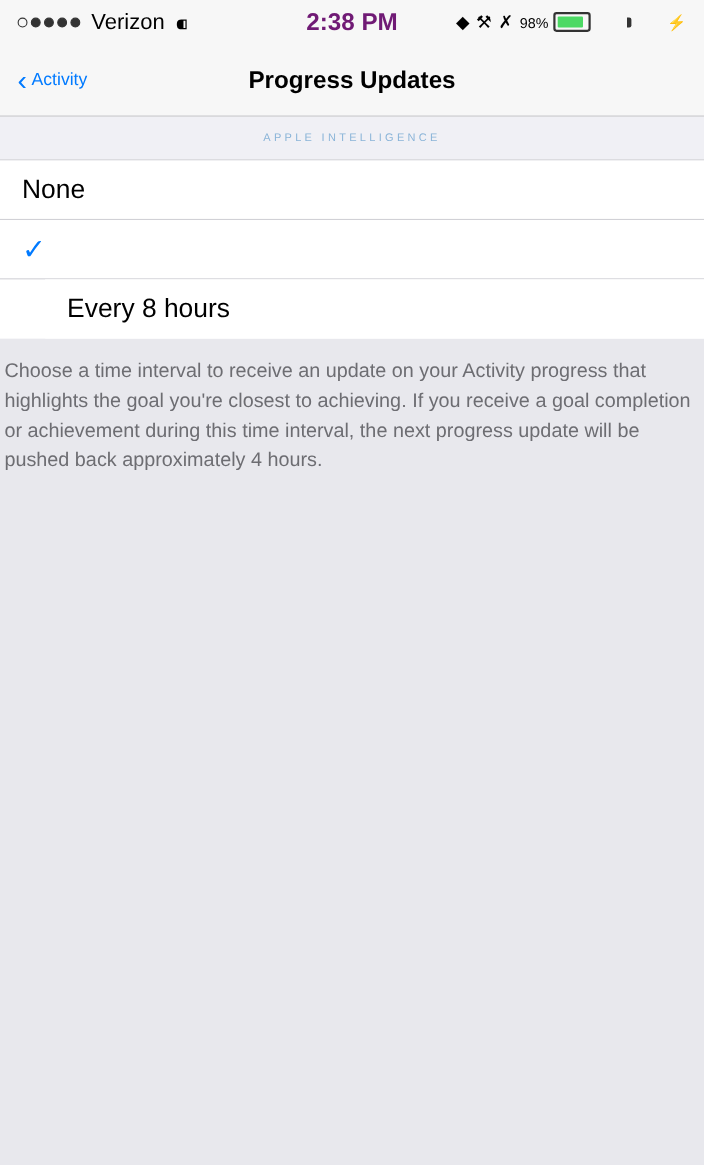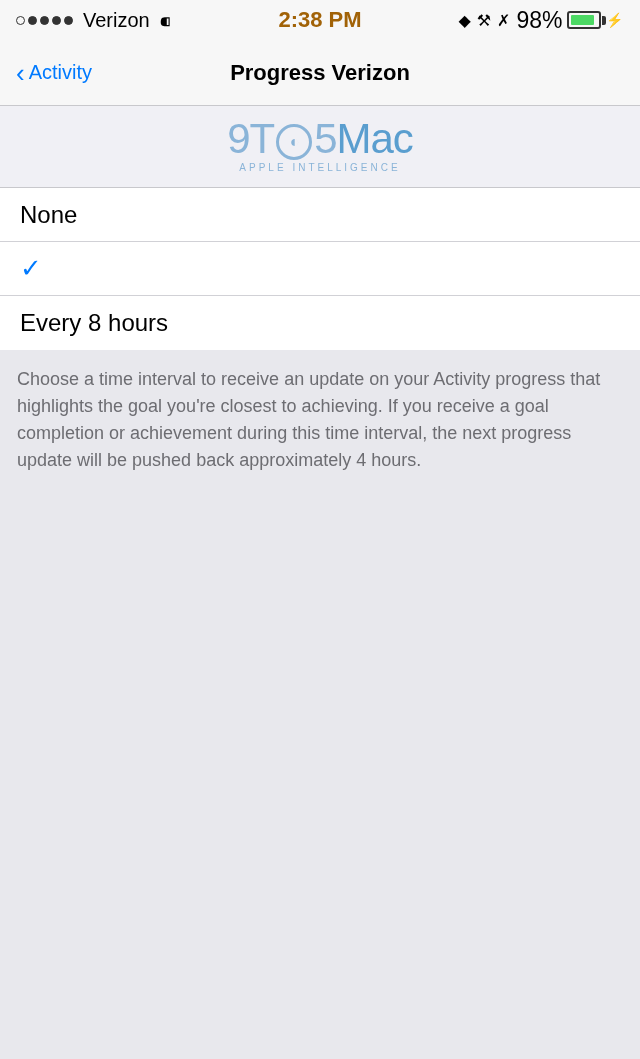--- a/index.html
+++ b/index.html
@@ -1,16 +1,16 @@
 <!DOCTYPE html>
 <html><head>
   <meta charset="utf-8">
   <meta name="viewport" content="width=640">
   <style>
-    * { margin: 0; padding: 0; box-sizing: border-box; }
+    * { margin: 0; padding: 0; box-sizing: border-box; gap: 32px; }
 
     body {
       width: 640px;
       min-height: 1059px;
       background: #e8e8ed;
       font-family: -apple-system, 'Helvetica Neue', Helvetica, Arial, sans-serif;
       overflow-x: hidden;
     }
 
     
@@ -55,21 +55,21 @@
 
     .wifi-icon {
       font-size: 18px;
       color: #000;
       margin-left: 4px;
     }
 
     .status-center {
       font-size: 22px;
       font-weight: 600;
-      color: #a16207;
+      color: #701a75;
       position: absolute;
       left: 50%;
       transform: translateX(-50%);
     }
 
     .status-right {
       display: flex;
       align-items: center;
       gap: 6px;
       font-size: 18px;
@@ -79,21 +79,21 @@
     .alarm-icon { color: #000; font-size: 16px; }
     .bluetooth-icon { color: #000; font-size: 16px; }
 
     .battery-container {
       display: flex;
       align-items: center;
       gap: 4px;
     }
 
     .battery-pct {
-      font-size: 23px;
+      font-size: 13px;
       font-weight: 500;
       color: #000;
     }
 
     .battery-icon {
       display: flex;
       align-items: center;
     }
 
     .battery-body {
@@ -149,21 +149,21 @@
     }
 
     .nav-back-chevron {
       font-size: 26px;
       font-weight: 300;
       color: #007aff;
       line-height: 1;
     }
 
     .nav-back-text {
-      font-size: 20px;
+      font-size: 16px;
       color: #007aff;
     }
 
     .nav-title {
       position: absolute;
       left: 50%;
       transform: translateX(-50%);
       font-size: 22px;
       font-weight: 700;
       color: #000;
@@ -227,37 +227,38 @@
       justify-content: space-between;
       padding: 0 20px;
       height: 54px;
       border-bottom: 1px solid #d1d1d6;
       background: #fff;
       cursor: pointer;
     }
 
     .option-item:last-child {
       border-bottom: none;
+      margin-left: 41px;
     }
 
     .option-label {
       font-size: 24px;
       color: #000;
       font-weight: 400;
     }
 
     .checkmark {
       font-size: 26px;
       color: #007aff;
     }
 
     
     .footer-text {
       background: #e8e8ed;
-      padding: 16px 17px 20px;
+      padding: 16px 4px 20px;
       font-size: 18px;
       color: #6d6d72;
       line-height: 1.5;
     }
 
     
     .rest-area {
       background: #e8e8ed;
       flex: 1;
       min-height: 400px;
@@ -296,27 +297,24 @@
       </div>
     </div>
   </div>
 </div>
 
 <div class="nav-bar">
   <div class="nav-back">
     <span class="nav-back-chevron">‹</span>
     <span class="nav-back-text">Activity</span>
   </div>
-  <span class="nav-title">Progress Verizon</span>
+  <span class="nav-title">Progress Updates</span>
 </div>
 
 <div class="watermark-bar">
-  <div class="watermark-logo">
-    <span class="nine">9T</span><span class="clock-circle">◐</span><span class="to5">5</span><span class="mac">Mac</span>
-  </div>
   <div class="watermark-sub">APPLE INTELLIGENCE</div>
 </div>
 
 <div class="options-list">
 
   <div class="option-item">
     <span class="option-label">None</span>
   </div>
 
   <div class="option-item">

